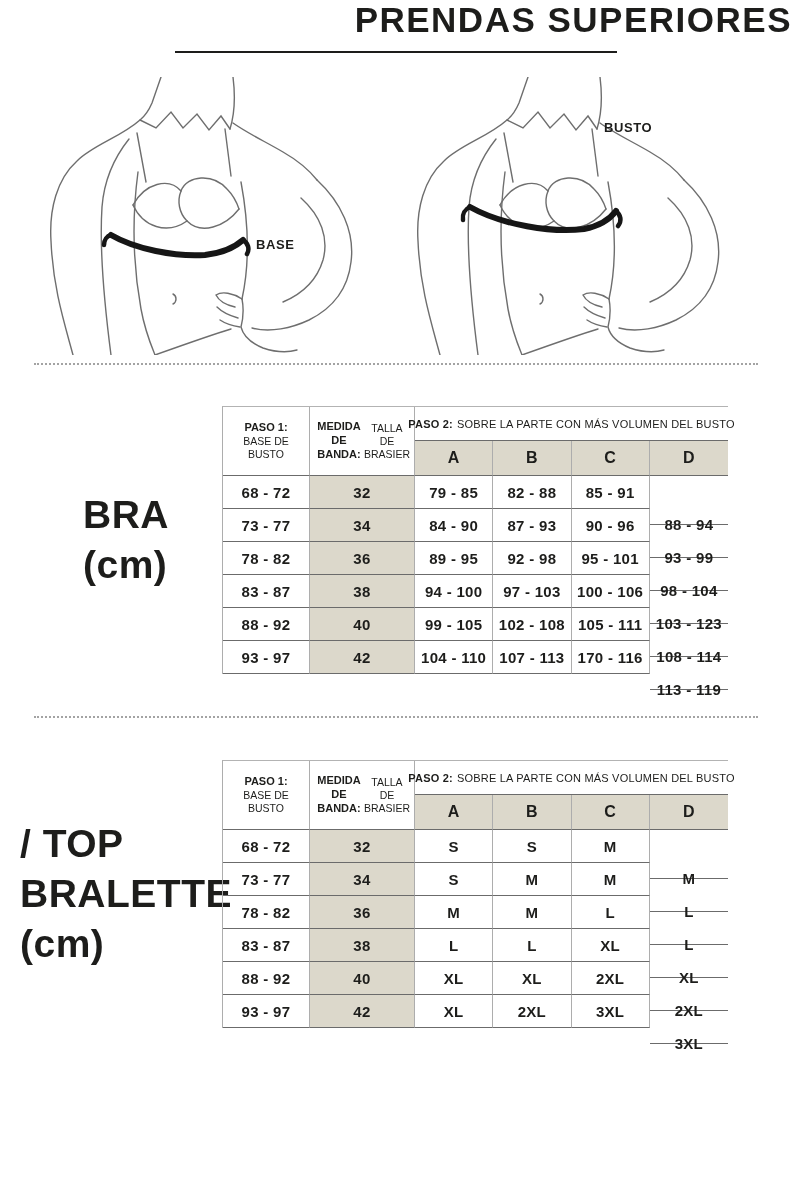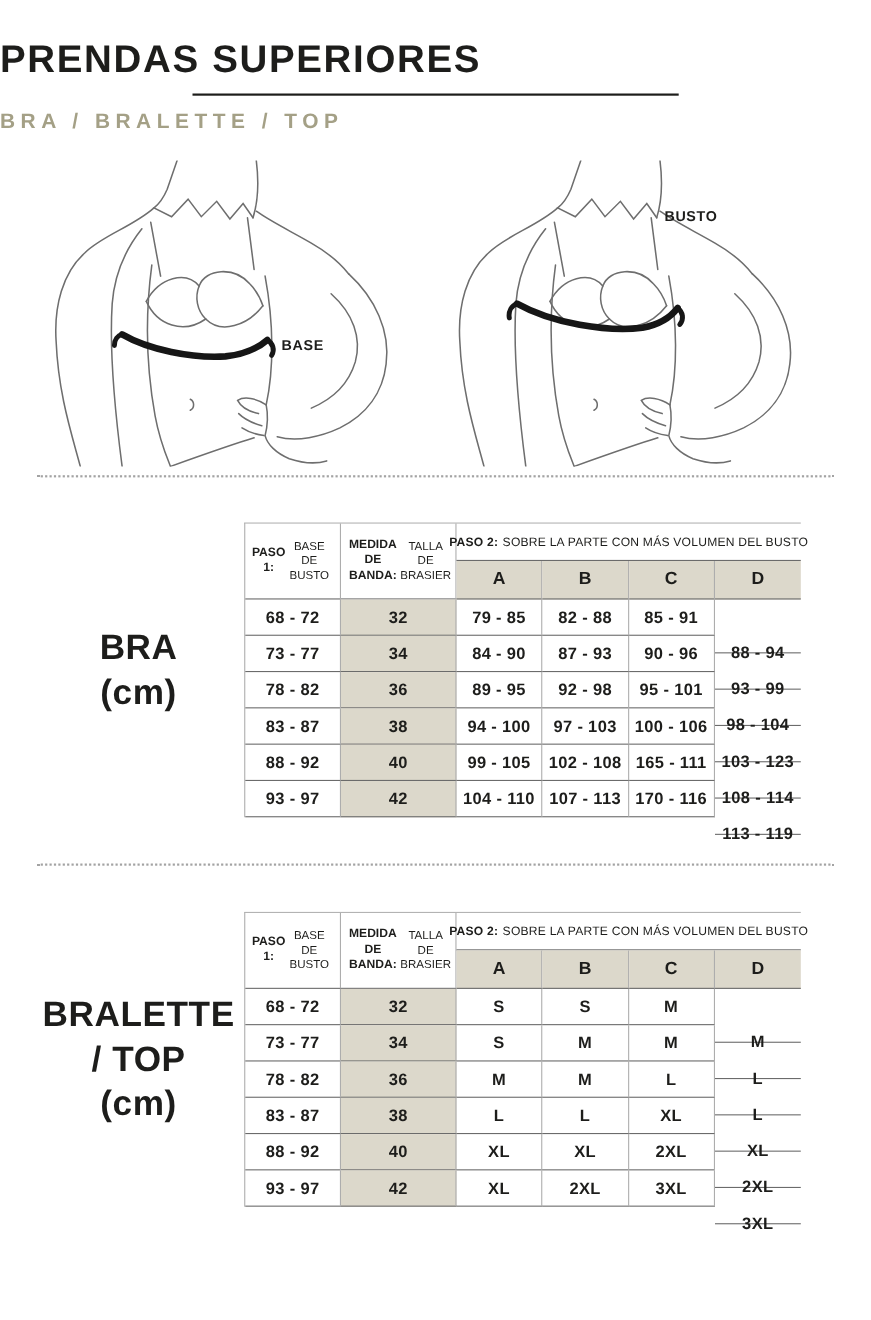--- a/index.html
+++ b/index.html
@@ -11,42 +11,42 @@
     --art:#6e6e6e;
   }
   *{margin:0;padding:0;box-sizing:border-box;}
   html,body{background:#ffffff;}
   .page{
     width:792px;height:1200px;margin:0 auto;background:#ffffff;
     font-family:"Liberation Sans","DejaVu Sans",sans-serif;
     color:var(--text);overflow:hidden;
   }
   
-  .hdr{padding-top:34px;text-align:left;}
+  .hdr{text-align:right;}
   .title{font-size:35px;font-weight:700;letter-spacing:1.5px;}
   .title-rule{width:442px;height:2px;background:#1d1d1b;margin:11px auto 13px auto;}
   .subtitle{font-size:19px;font-weight:700;letter-spacing:5px;color:var(--olive);}
   
   .figs{display:flex;justify-content:center;gap:32px;margin-top:24px;height:278px;}
   .fig{width:335px;height:278px;}
   .fig text{font-family:"Liberation Sans","DejaVu Sans",sans-serif;font-weight:700;
             font-size:13px;letter-spacing:0.6px;fill:#1d1d1b;}
   
   .dots{border-top:2px dotted #a3a3a3;margin:0 34px;}
   .dots.d1{margin-top:8px;margin-bottom:41px;}
   .dots.d2{margin-top:42px;margin-bottom:42px;}
   
   .size-section{display:flex;padding-left:30px;align-items:center;}
   .side-label-box{width:192px;display:flex;align-items:center;justify-content:center;}
-  .side-label{font-size:32px;font-weight:700;text-align:center;line-height:1.28;letter-spacing:0.5px;}
+  .side-label{font-size:39px;font-weight:700;text-align:left;line-height:1.28;letter-spacing:0.5px;}
   .stable{width:506px;border-top:1px solid #b3b3b3;border-left:1px solid var(--vline);}
   .thead{display:grid;grid-template-columns:87px 105px 1fr 1fr 1fr 1fr;grid-template-rows:34px 35px;}
   .tbody{display:grid;grid-template-columns:87px 105px 1fr 1fr 1fr 1fr;grid-auto-rows:33px;}
   .th,.td{display:flex;align-items:center;justify-content:center;text-align:center;}
-  .th-paso1{grid-row:1/3;grid-column:1;flex-direction:row;border-right:1px solid var(--vline);
+  .th-paso1{grid-row:1/3;grid-column:1;flex-direction:column;border-right:1px solid var(--vline);
             border-bottom:1px solid var(--hline);padding:2px 6px;}
   .th-banda{grid-row:1/3;grid-column:2;flex-direction:row;border-right:1px solid var(--vline);
             border-bottom:1px solid var(--hline);padding:2px 4px;}
   .th-paso2{grid-column:3/7;border-bottom:1px solid var(--hline);font-size:11px;letter-spacing:0.2px;
             white-space:nowrap;}
   .th-paso2 .b{font-weight:700;margin-right:4px;}
   .hsmall-bold{font-weight:700;font-size:11px;line-height:1.25;}
   .hsmall{font-weight:400;font-size:10.5px;line-height:1.25;margin-top:1px;}
   .th-cup{background:var(--beige);border-bottom:1px solid var(--hline);border-right:1px solid var(--vline);
           font-size:16px;font-weight:700;}
@@ -85,21 +85,20 @@
       <path d="M110,278 C138,268 166,258 186,252"></path>
     </g>
   </defs>
 </svg>
 
 <div class="page">
 
   <div class="hdr">
     <div class="title">PRENDAS SUPERIORES</div>
     <div class="title-rule"></div>
-    <div class="subtitle">BRA / BRALETTE / TOP</div>
   </div>
 
   <div class="figs">
     <svg class="fig" viewBox="0 0 335 278">
       <use href="#torso"></use>
       <g stroke="#161616" fill="none" stroke-linecap="round">
         <path stroke-width="6" d="M66,158 C90,172 130,180 160,178 C178,176 190,170 198,163"></path>
         <path stroke-width="4.5" d="M198,163 C203,166 205,172 202,177"></path>
         <path stroke-width="4.5" d="M66,158 C62,159 59,163 59,168"></path>
       </g>
@@ -166,39 +165,39 @@
           <div class="td">83 - 87</div>
           <div class="td band">38</div>
           <div class="td">94 - 100</div>
           <div class="td">97 - 103</div>
           <div class="td">100 - 106</div>
           <div class="td">103 - 123</div>
           <div class="td">88 - 92</div>
           <div class="td band">40</div>
           <div class="td">99 - 105</div>
           <div class="td">102 - 108</div>
-          <div class="td">165 - 111</div>
+          <div class="td">105 - 111</div>
           <div class="td">108 - 114</div>
           <div class="td">93 - 97</div>
           <div class="td band">42</div>
           <div class="td">104 - 110</div>
           <div class="td">107 - 113</div>
           <div class="td">170 - 116</div>
           <div class="td">113 - 119</div>
         </div>
     </div>
   </div>
 
   <div class="dots d2"></div>
 
   <div class="size-section">
     <div class="side-label-box">
       <div class="side-label">
+        <div>/ TOP</div>
         <div>BRALETTE</div>
-        <div>/ TOP</div>
         <div>(cm)</div>
       </div>
     </div>
     <div class="stable">
       <div class="thead">
         <div class="th th-paso1">
           <span class="hsmall-bold">PASO 1:</span>
           <span class="hsmall">BASE DE BUSTO</span>
         </div>
         <div class="th th-banda">

